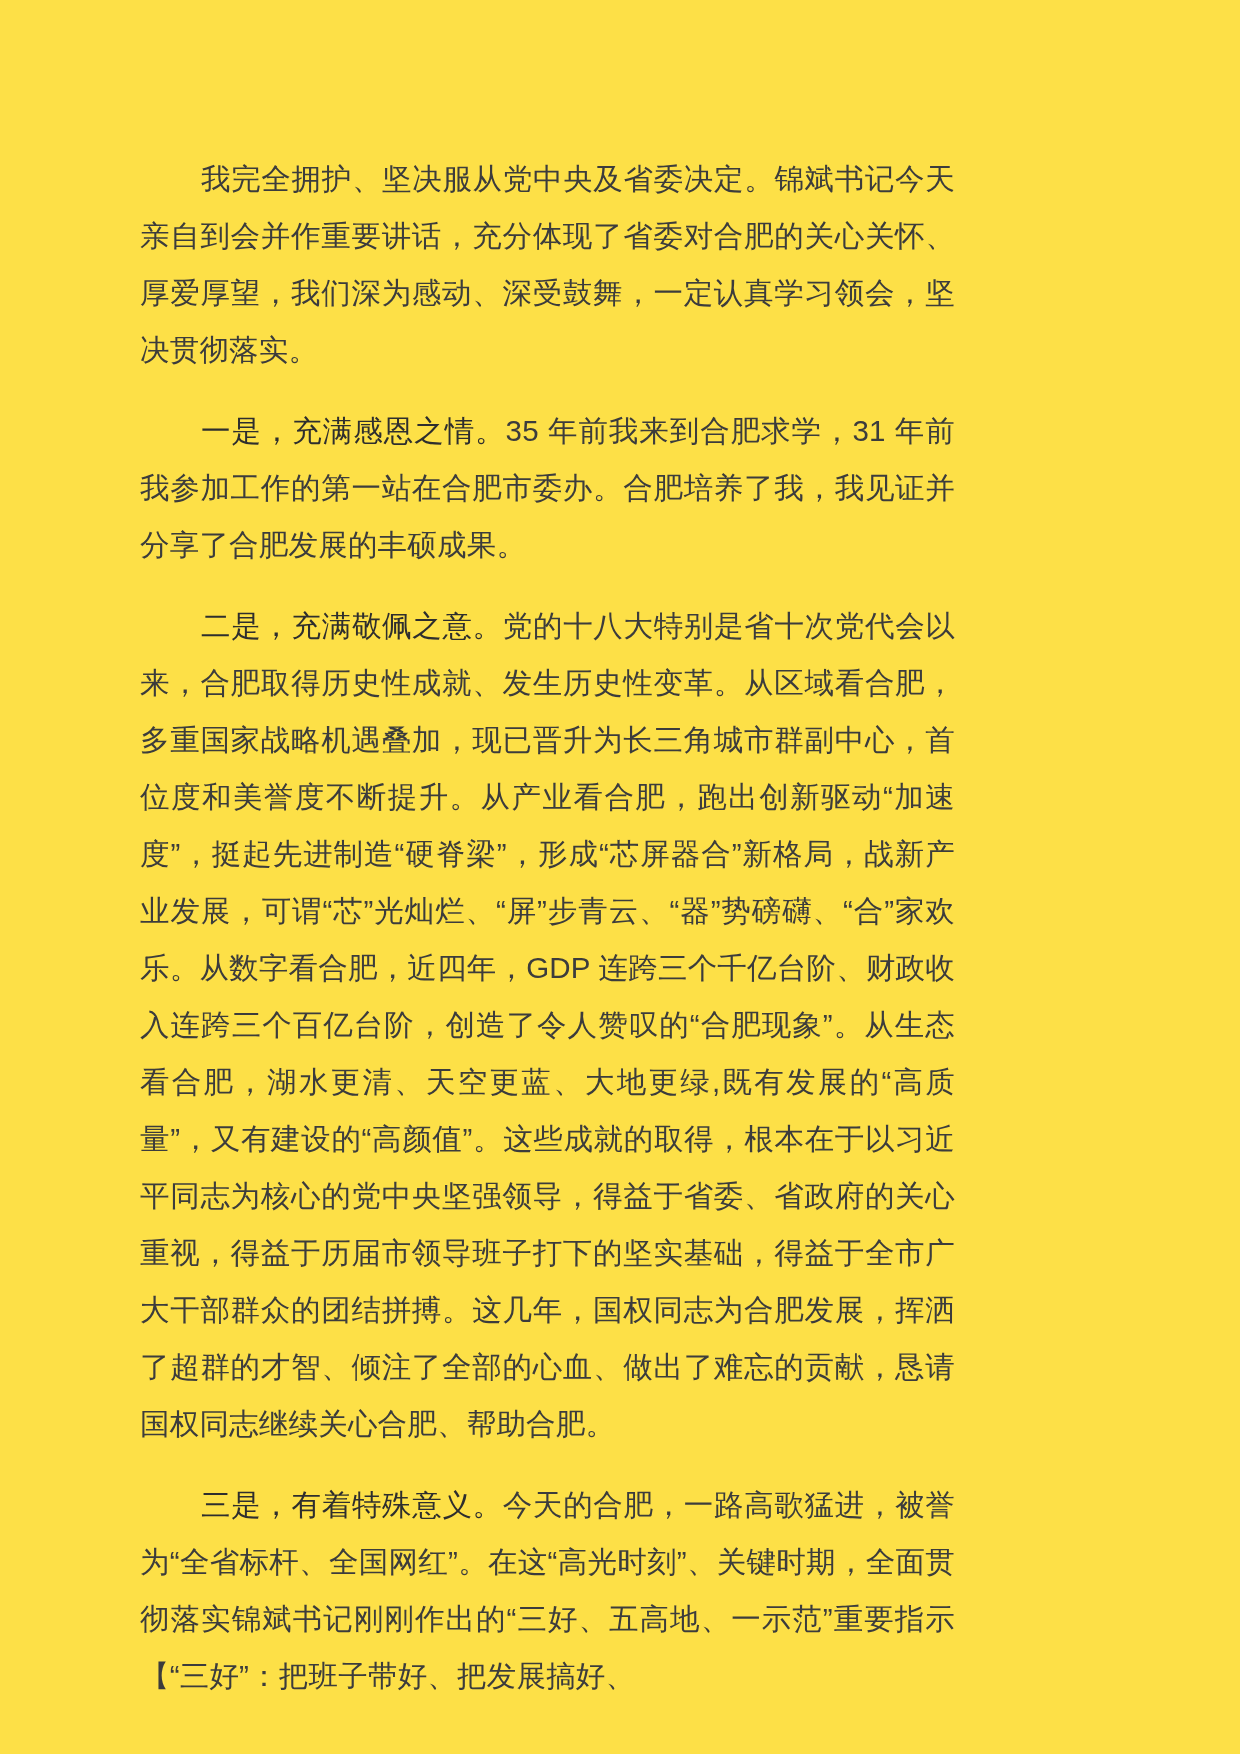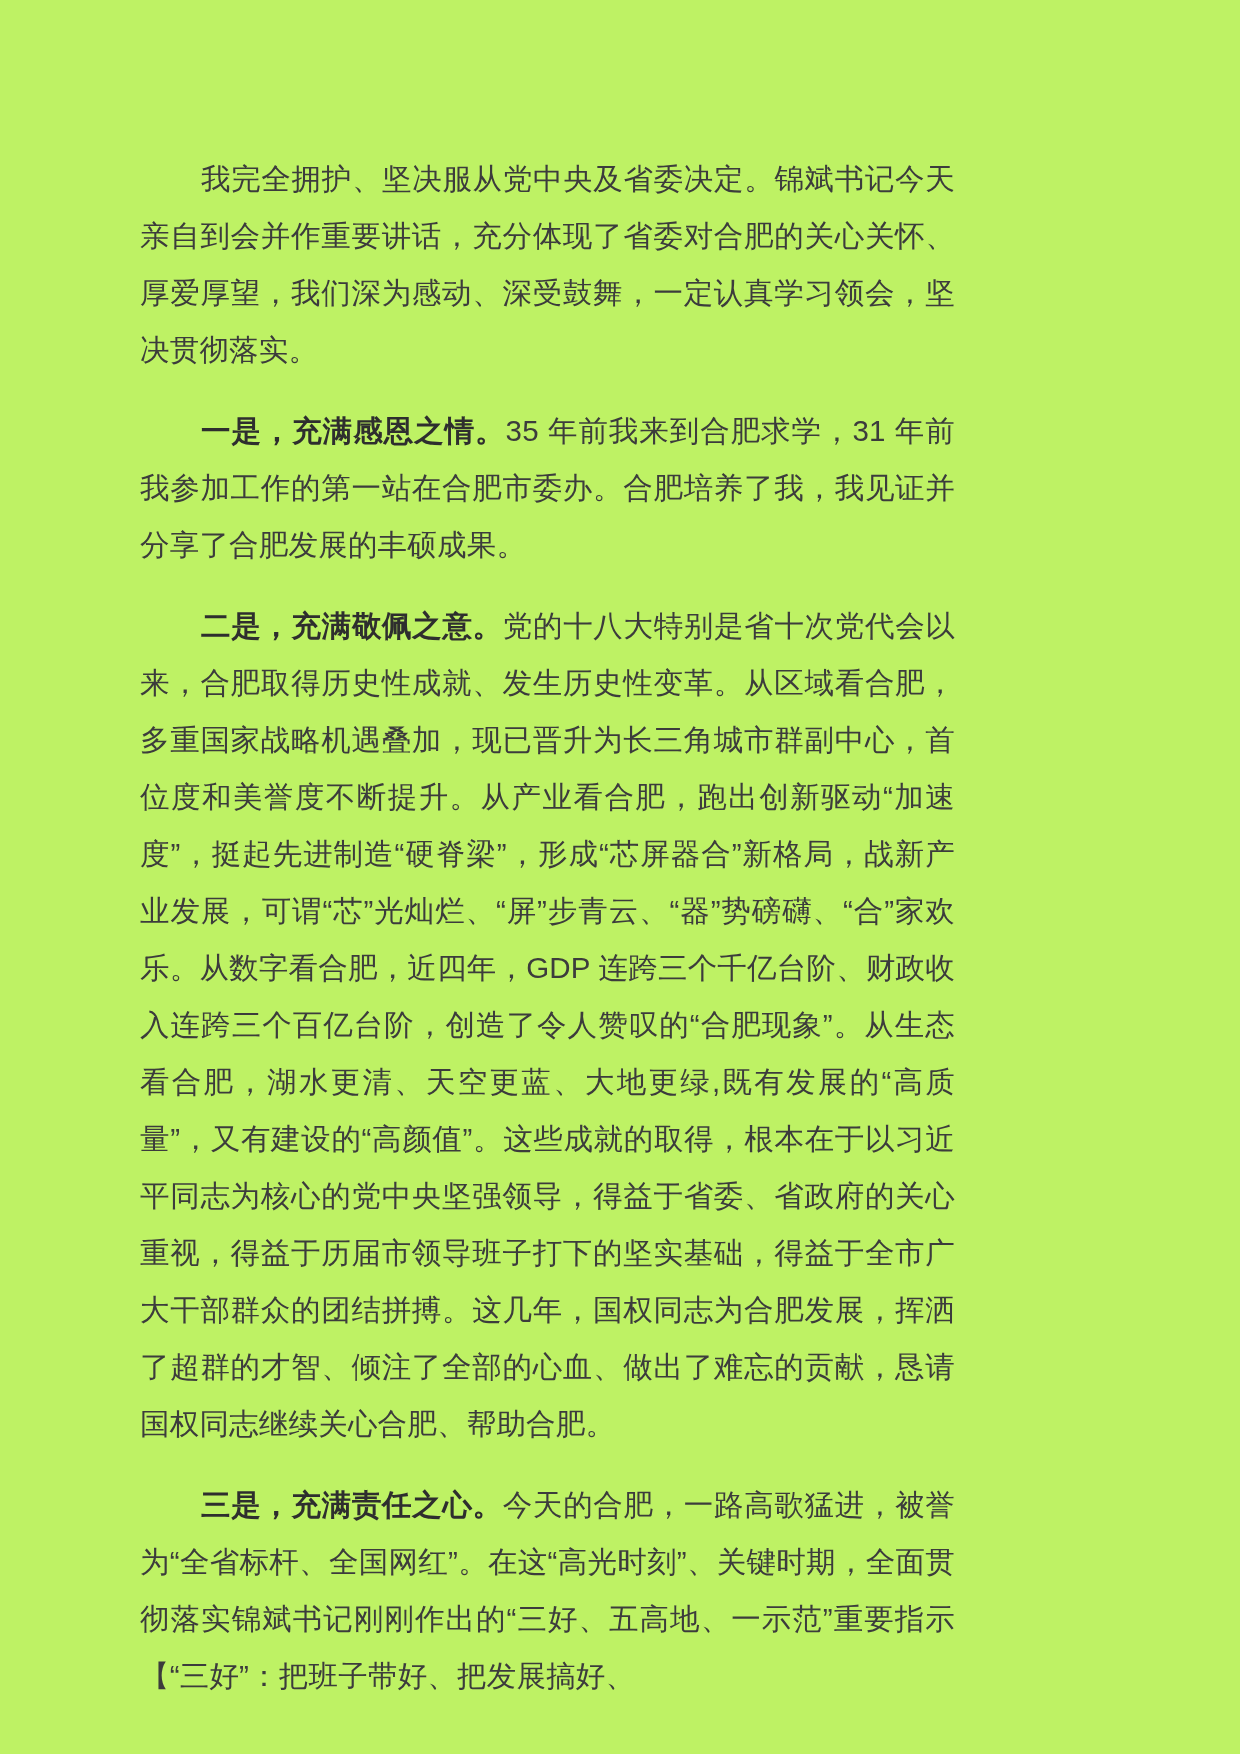--- a/index.html
+++ b/index.html
@@ -11,21 +11,21 @@
     width: 1240px;
     height: 1754px;
     font-family: "Liberation Sans", "DejaVu Sans", sans-serif;
     color: #3c3c3c;
     overflow: hidden;
   }
   .page {
     position: relative;
     width: 1240px;
     height: 1754px;
-    background: #bef264;
+    background: #fde047;
     box-sizing: border-box;
     padding: 150px 285px 0 140px;
   }
   .doc-body {
     width: 815px;
   }
   p.para {
     margin: 0 0 0 0;
     font-size: 29.5px;
     line-height: 57px;
@@ -33,34 +33,34 @@
     text-justify: inter-character;
     text-indent: 61px;
     letter-spacing: 0.2px;
     word-break: break-all;
     color: #3c3c3c;
   }
   p.para + p.para {
     margin-top: 24px;
   }
   .lead {
-    font-weight: bold;
+    font-weight: normal;
     color: #2e2e2e;
     margin-top: 30px;
   }
 </style>
 </head>
 <body>
 
 <div class="page">
   <div class="doc-body">
 
     <p class="para"><span>我完全拥护、坚决服从党中央及省委决定。锦斌书记今天亲自到会并作重要讲话，充分体现了省委对合肥的关心关怀、厚爱厚望，我们深为感动、深受鼓舞，一定认真学习领会，坚决贯彻落实。</span></p>
 
 
     <p class="para"><span class="lead">一是，充满感恩之情。</span><span>35 年前我来到合肥求学，31 年前我参加工作的第一站在合肥市委办。合肥培养了我，我见证并分享了合肥发展的丰硕成果。</span></p>
 
     <p class="para"><span class="lead">二是，充满敬佩之意。</span><span>党的十八大特别是省十次党代会以来，合肥取得历史性成就、发生历史性变革。从区域看合肥，多重国家战略机遇叠加，现已晋升为长三角城市群副中心，首位度和美誉度不断提升。从产业看合肥，跑出创新驱动“加速度”，挺起先进制造“硬脊梁”，形成“芯屏器合”新格局，战新产业发展，可谓“芯”光灿烂、“屏”步青云、“器”势磅礴、“合”家欢乐。从数字看合肥，近四年，GDP 连跨三个千亿台阶、财政收入连跨三个百亿台阶，创造了令人赞叹的“合肥现象”。从生态看合肥，湖水更清、天空更蓝、大地更绿,既有发展的“高质量”，又有建设的“高颜值”。这些成就的取得，根本在于以习近平同志为核心的党中央坚强领导，得益于省委、省政府的关心重视，得益于历届市领导班子打下的坚实基础，得益于全市广大干部群众的团结拼搏。这几年，国权同志为合肥发展，挥洒了超群的才智、倾注了全部的心血、做出了难忘的贡献，恳请国权同志继续关心合肥、帮助合肥。</span></p>
 
-    <p class="para"><span class="lead">三是，充满责任之心。</span><span>今天的合肥，一路高歌猛进，被誉为“全省标杆、全国网红”。在这“高光时刻”、关键时期，全面贯彻落实锦斌书记刚刚作出的“三好、五高地、一示范”重要指示【“三好”：把班子带好、把发展搞好、</span></p>
+    <p class="para"><span class="lead">三是，有着特殊意义。</span><span>今天的合肥，一路高歌猛进，被誉为“全省标杆、全国网红”。在这“高光时刻”、关键时期，全面贯彻落实锦斌书记刚刚作出的“三好、五高地、一示范”重要指示【“三好”：把班子带好、把发展搞好、</span></p>
 
   </div>
 </div>
 
 </body></html>

